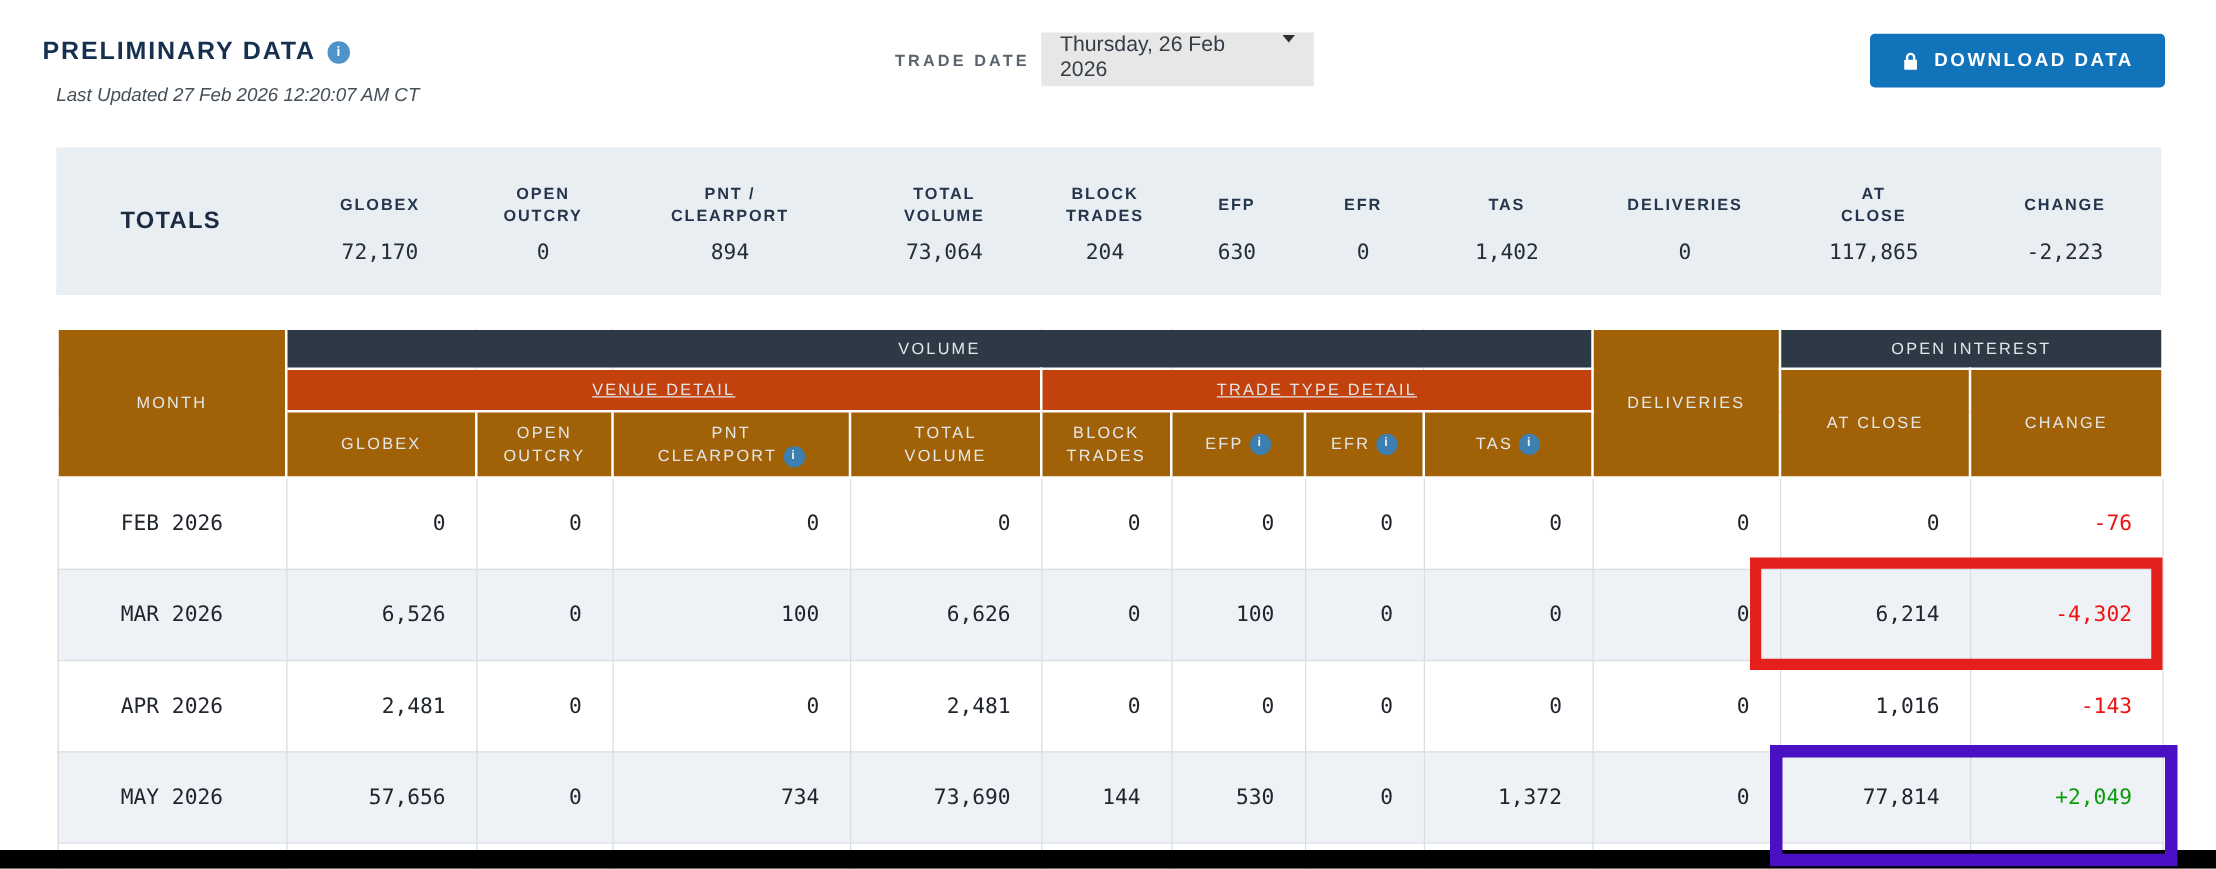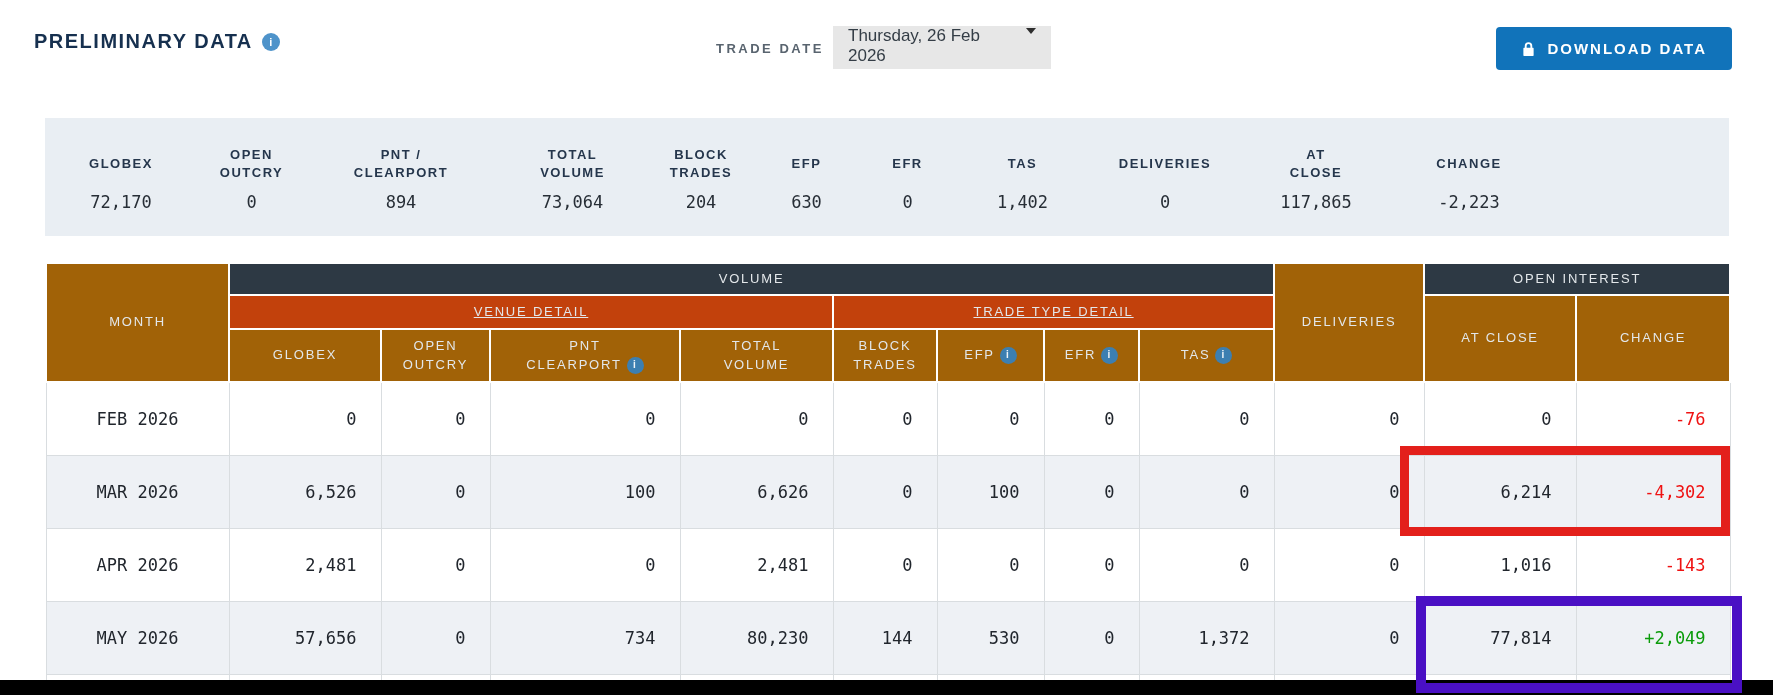--- a/index.html
+++ b/index.html
@@ -74,35 +74,39 @@
 </style>
 </head>
 <body>
 
 <div class="page">
 
   <div class="title-row">
     <span class="page-title">PRELIMINARY DATA</span>
     <span class="info-icon">i</span>
   </div>
+  <div class="last-updated">Last Updated 27 Feb 2026 12:20:07 AM CT</div>
 
   <div class="trade-date-label">TRADE DATE</div>
   <div class="trade-date-dd">
     <span>Thursday, 26 Feb 2026</span>
     <span class="caret-down"></span>
   </div>
 
   <button class="download-btn">
     <svg class="lock-svg" width="15" height="16" viewBox="0 0 24 24">
       <path fill="#ffffff" d="M6 10V7a6 6 0 1 1 12 0v3h1.2a1 1 0 0 1 1 1v11a1 1 0 0 1-1 1H4.8a1 1 0 0 1-1-1V11a1 1 0 0 1 1-1H6zm3 0h6V7a3 3 0 1 0-6 0v3z"></path>
     </svg>
     <span>DOWNLOAD DATA</span>
   </button>
 
   <div class="totals-bar">
+    <div class="tot-cell w0">
+        <span class="tot-title">TOTALS</span>
+      </div>
     <div class="tot-cell w1">
       <span class="tot-label">GLOBEX</span>
       <span class="tot-value">72,170</span>
       </div>
     <div class="tot-cell w2">
       <span class="tot-label">OPEN
 OUTCRY</span>
       <span class="tot-value">0</span>
       </div>
     <div class="tot-cell w3">
@@ -231,21 +235,21 @@
         <td>0</td>
         <td>0</td>
         <td>1,016</td>
         <td class="neg">-143</td>
       </tr>
       <tr class="alt">
         <td class="month-cell">MAY 2026</td>
         <td>57,656</td>
         <td>0</td>
         <td>734</td>
-        <td>80,230</td>
+        <td>73,690</td>
         <td>144</td>
         <td>530</td>
         <td>0</td>
         <td>1,372</td>
         <td>0</td>
         <td>77,814</td>
         <td class="pos">+2,049</td>
       </tr>
       <tr>
         <td class="month-cell"></td>

